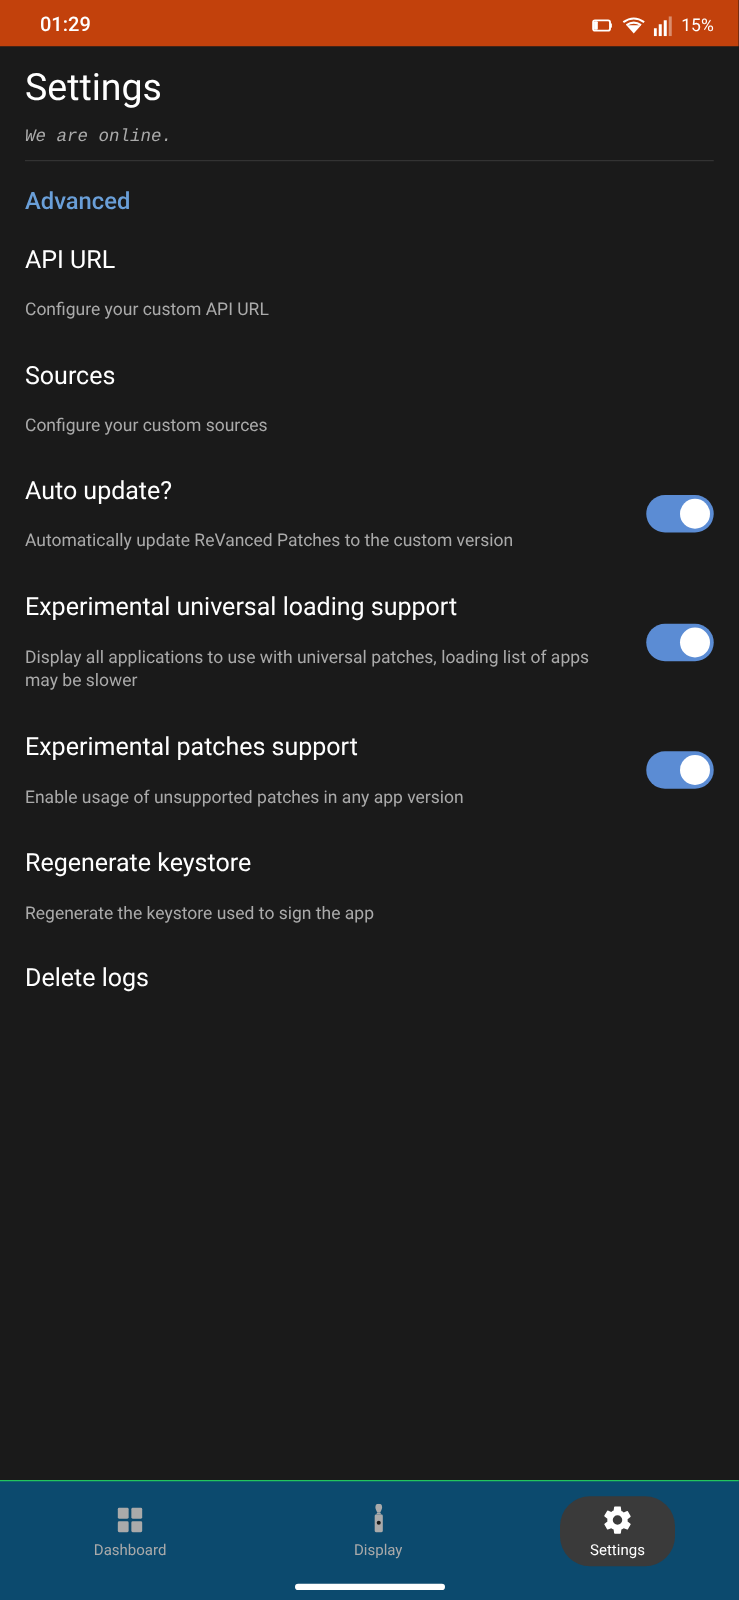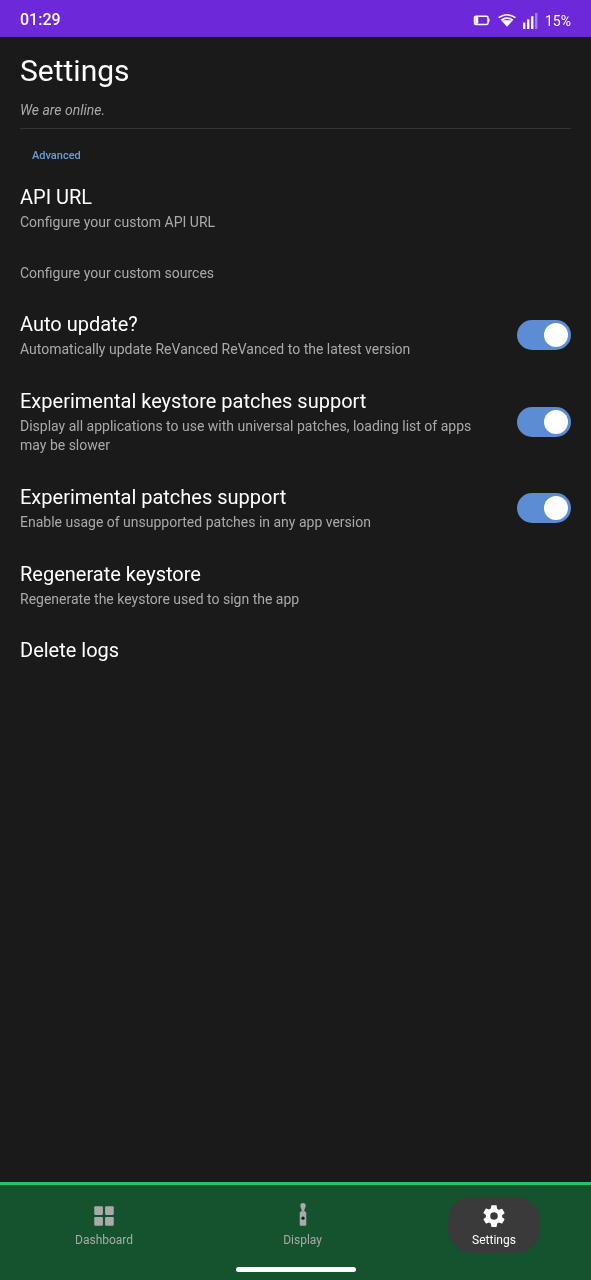--- a/index.html
+++ b/index.html
@@ -13,22 +13,22 @@
       color: #ffffff;
       position: relative;
       overflow-x: hidden;
     }
 
     
     .status-bar {
       display: flex;
       justify-content: space-between;
       align-items: center;
-      padding: 10px 20px 8px 20px;
-      background-color: #6d28d9;
+      padding: 10px 20px 8px 32px;
+      background-color: #c2410c;
     }
 
     .status-time {
       font-size: 16px;
       font-weight: 500;
       color: #ffffff;
     }
 
     .status-icons {
       display: flex;
@@ -48,35 +48,36 @@
       padding: 16px 20px 10px 20px;
       color: #ffffff;
     }
 
     
     .online-banner {
       padding: 4px 20px 10px 20px;
       font-size: 14px;
       color: #aaaaaa;
       font-style: italic;
+      font-family: Liberation Mono, monospace;
     }
 
     
     .divider {
       height: 1px;
       background-color: #333333;
       margin: 0 20px;
     }
 
     
     .section-header {
-      font-size: 11px;
+      font-size: 19px;
       font-weight: 500;
       color: #6a9fd8;
-      padding: 20px 20px 8px 32px;
+      padding: 20px 20px 8px 20px;
     }
 
     
     .settings-item {
       display: flex;
       justify-content: center;
       align-items: center;
       padding: 14px 20px;
       cursor: pointer;
     }
@@ -89,21 +90,21 @@
     .settings-item-title {
       font-size: 20px;
       font-weight: 400;
       color: #ffffff;
       line-height: 1.3;
     }
 
     .settings-item-subtitle {
       font-size: 14px;
       color: #aaaaaa;
-      margin-top: 3px;
+      margin-top: 19px;
       line-height: 1.4;
     }
 
     
     .toggle {
       width: 54px;
       height: 30px;
       border-radius: 15px;
       position: relative;
       flex-shrink: 0;
@@ -127,22 +128,22 @@
     .toggle.on .toggle-knob {
       left: 27px;
     }
 
     
     .bottom-nav {
       position: fixed;
       bottom: 0;
       left: 0;
       width: 591px;
-      background-color: #14532d;
-      border-top: 3px solid #22c55e;
+      background-color: #0c4a6e;
+      border-top: 1px solid #22c55e;
     }
 
     .bottom-nav-items {
       display: flex;
       justify-content: space-around;
       align-items: center;
       padding: 12px 0 8px 0;
     }
 
     .nav-item {
@@ -232,37 +233,38 @@
 
   <div class="settings-item">
     <div class="settings-item-text">
       <div class="settings-item-title">API URL</div>
       <div class="settings-item-subtitle">Configure your custom API URL</div>
     </div>
   </div>
 
   <div class="settings-item">
     <div class="settings-item-text">
+      <div class="settings-item-title">Sources</div>
       <div class="settings-item-subtitle">Configure your custom sources</div>
     </div>
   </div>
 
   <div class="settings-item">
     <div class="settings-item-text">
       <div class="settings-item-title">Auto update?</div>
-      <div class="settings-item-subtitle">Automatically update ReVanced ReVanced to the latest version</div>
+      <div class="settings-item-subtitle">Automatically update ReVanced Patches to the custom version</div>
     </div>
     <div class="toggle on">
       <div class="toggle-knob"></div>
     </div>
   </div>
 
   <div class="settings-item">
     <div class="settings-item-text">
-      <div class="settings-item-title">Experimental keystore patches support</div>
+      <div class="settings-item-title">Experimental universal loading support</div>
       <div class="settings-item-subtitle">Display all applications to use with universal patches, loading list of apps may be slower</div>
     </div>
     <div class="toggle on">
       <div class="toggle-knob"></div>
     </div>
   </div>
 
   <div class="settings-item">
     <div class="settings-item-text">
       <div class="settings-item-title">Experimental patches support</div>

